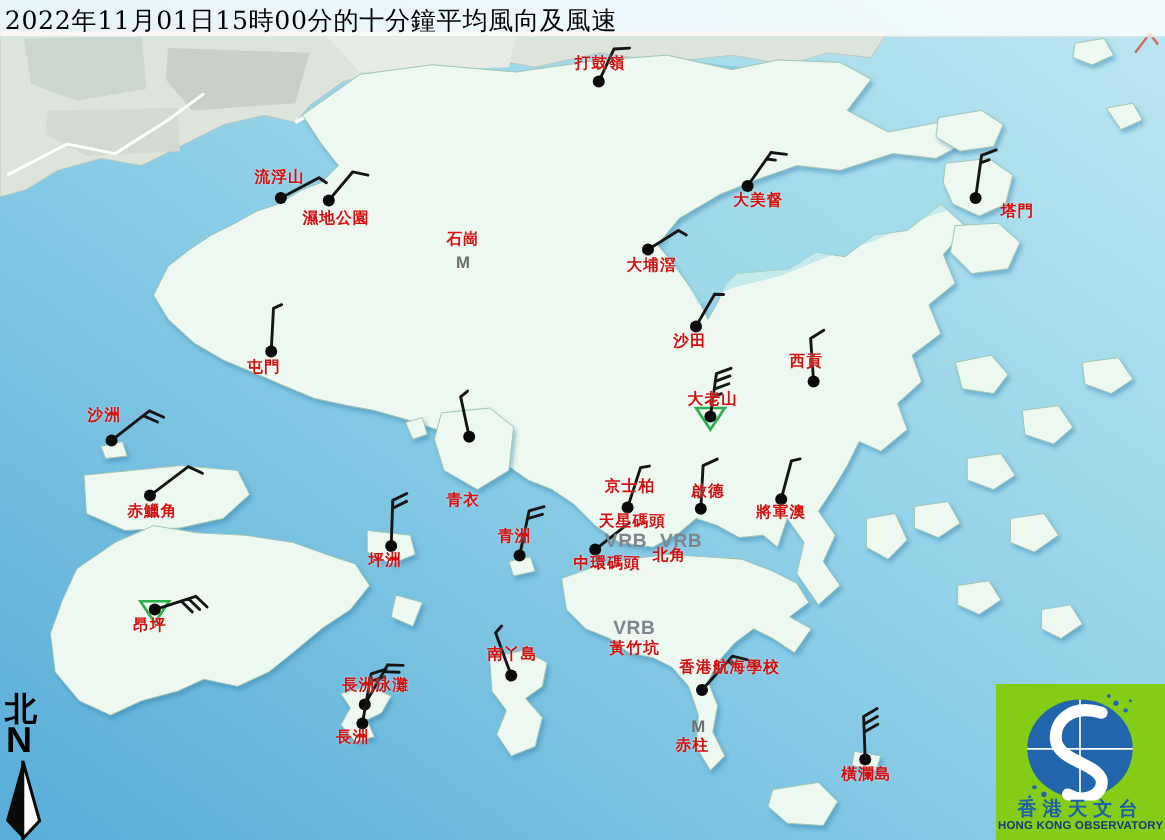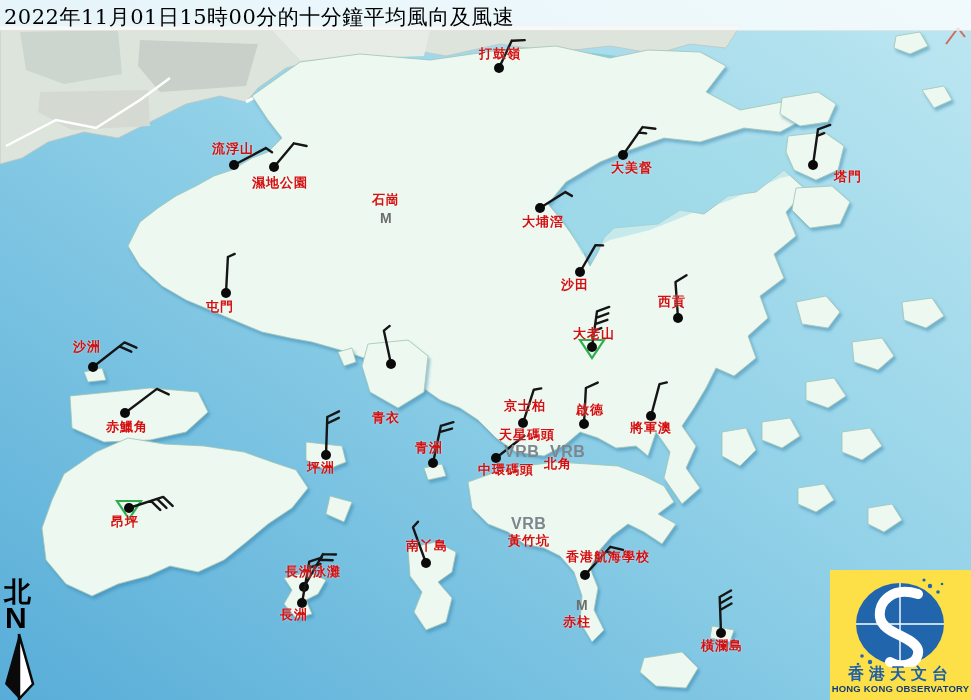--- a/index.html
+++ b/index.html
@@ -17,21 +17,21 @@
   #title-bar{position:absolute;left:0;top:0;width:971px;height:30px;
              background:rgba(255,255,255,.78);border-bottom:1px solid rgba(200,210,210,.5);}
   #title-text{position:absolute;left:4px;top:3px;font-family:"DejaVu Serif",serif;
               font-size:21px;color:#000;letter-spacing:.5px;white-space:nowrap;}
   #compass{position:absolute;left:2px;top:578px;width:40px;height:122px;}
   #compass-hanzi{position:absolute;left:2px;top:0;font-family:"DejaVu Serif",serif;
                  font-size:27px;font-weight:bold;color:#000;line-height:1;}
   #compass-n{position:absolute;left:3px;top:25px;font-family:"Liberation Sans",sans-serif;
              font-size:30px;font-weight:900;color:#000;line-height:1;}
   #logo{position:absolute;left:830px;top:570px;width:141px;height:130px;
-        background:#fde047;text-align:center;}
+        background:#84cc16;text-align:center;}
   #logo-cn{position:absolute;left:0;top:96px;width:141px;font-family:"DejaVu Serif",serif;
            font-size:16px;font-weight:bold;color:#1d5fa8;letter-spacing:5px;line-height:1;}
   #logo-en{position:absolute;left:0;top:114px;width:141px;font-family:"Liberation Sans",sans-serif;
            font-size:9.5px;font-weight:bold;color:#123c78;letter-spacing:.2px;line-height:1;text-align:center;}
 </style>
 </head>
 <body>
 
 <div id="app">
 

